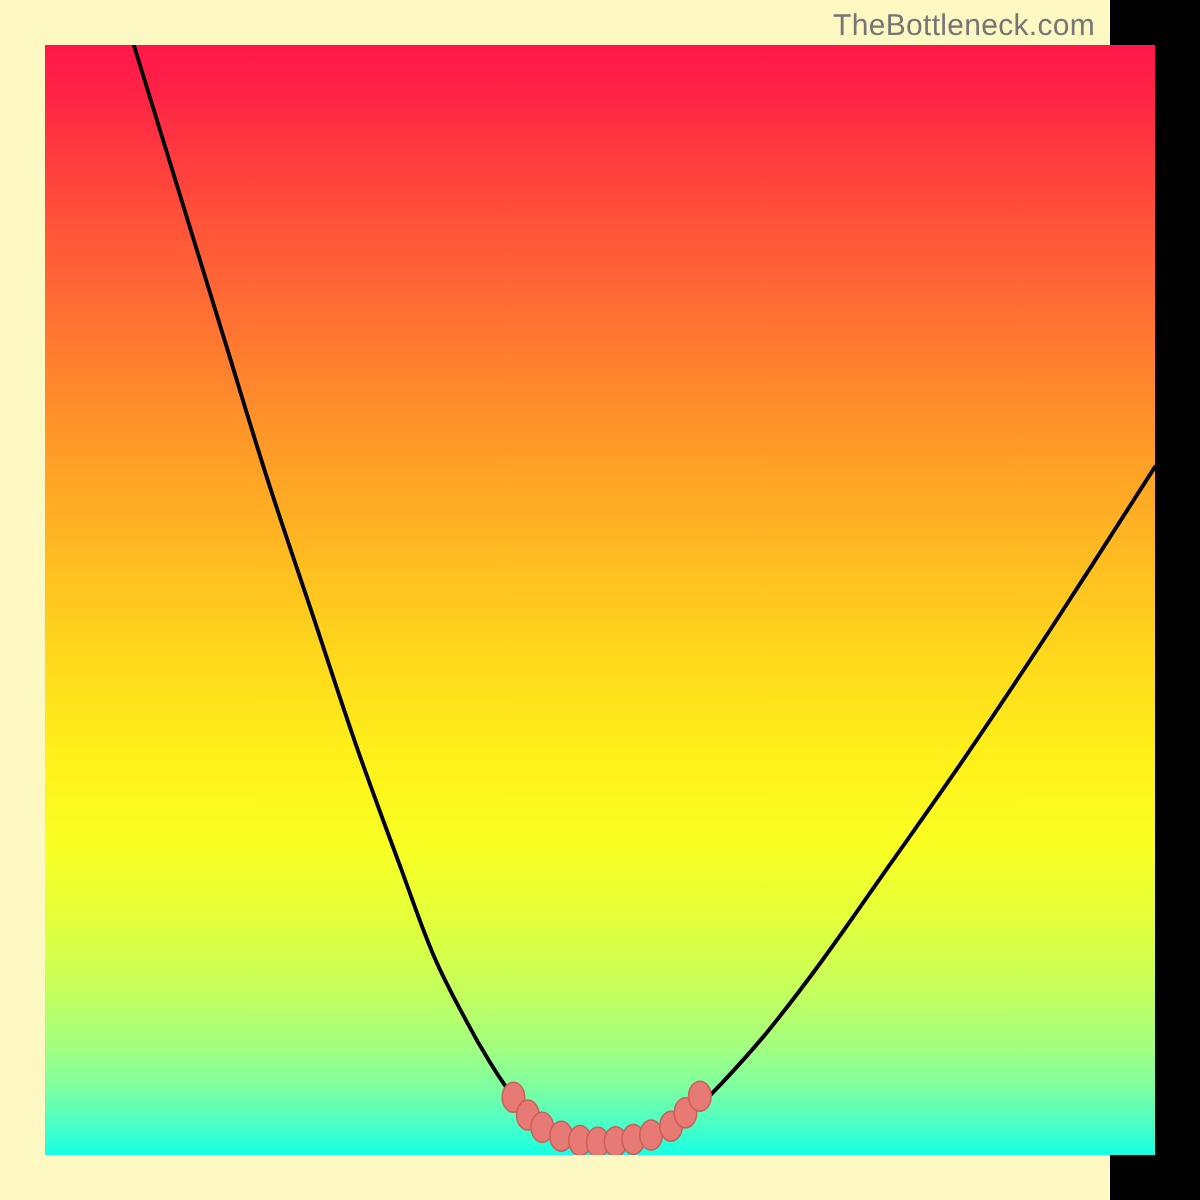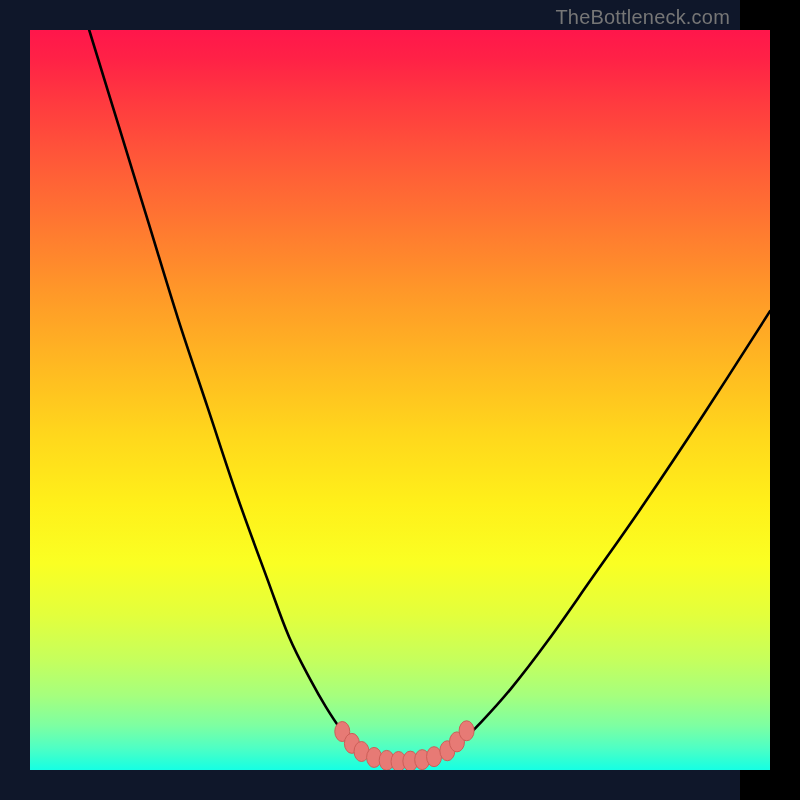--- a/index.html
+++ b/index.html
@@ -8,21 +8,21 @@
     width: 800px;
     height: 800px;
     overflow: hidden;
     background: #000;
     font-family: Arial, Helvetica, sans-serif;
   }
   .frame {
     position: relative;
     width: 740px;
     height: 800px;
-    background: #0f172a;
+    background: #fef9c3;
     text-align: right;
   }
   .plot {
     position: absolute;
     left: 30px;
     top: 30px;
     width: 740px;
     height: 740px;
     overflow: hidden;
   }

